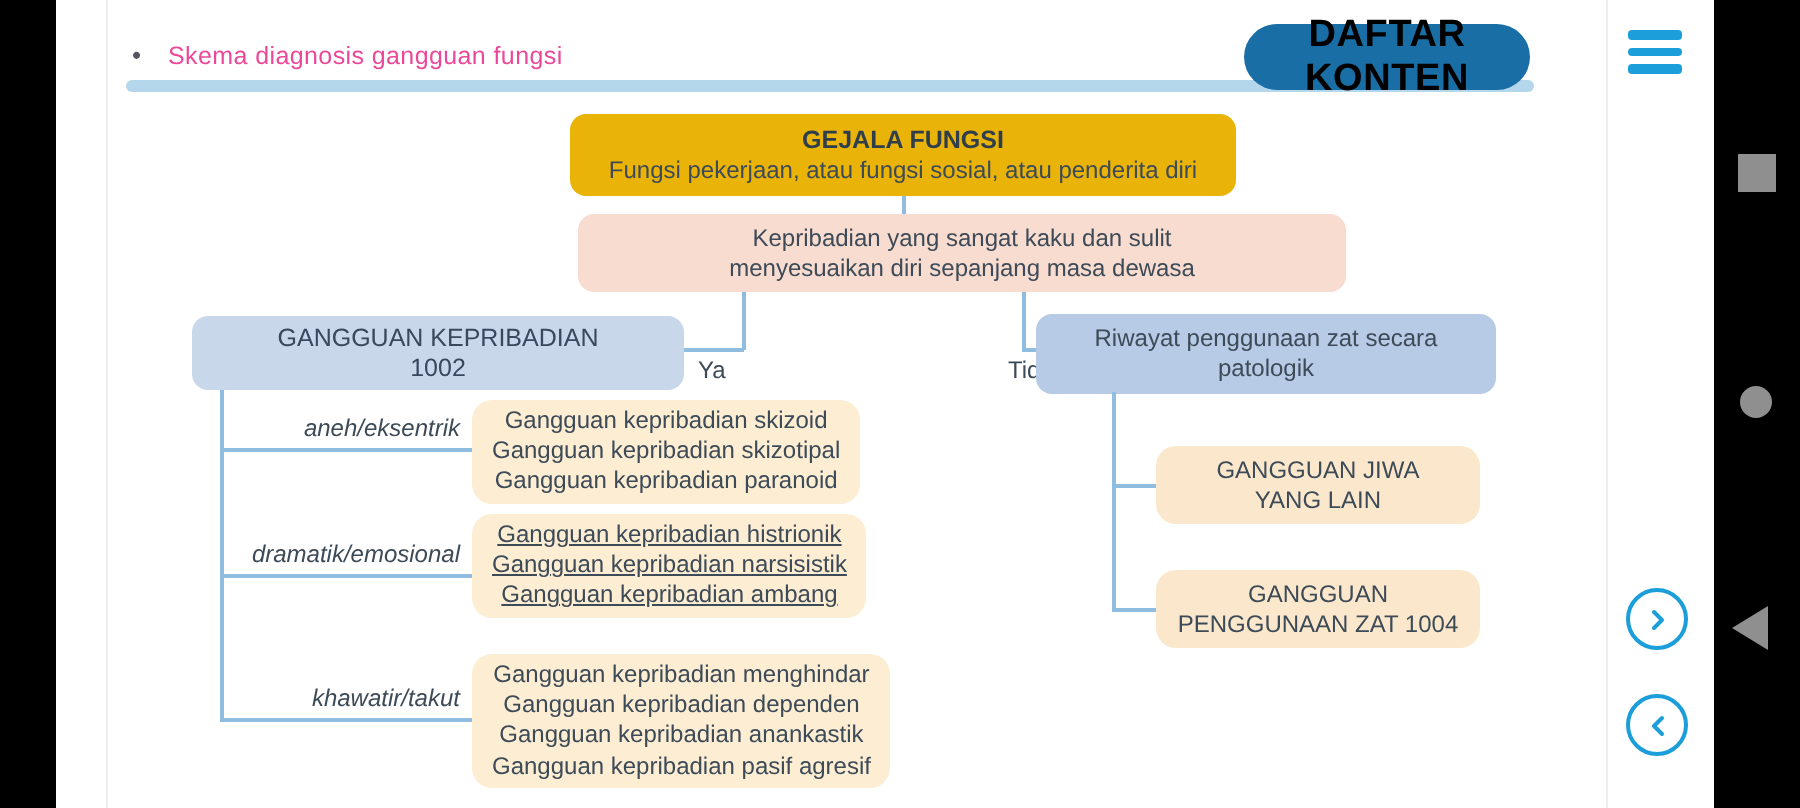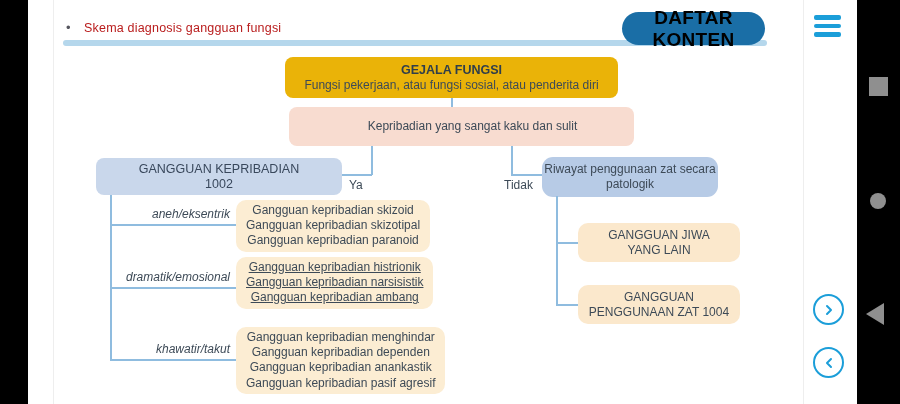--- a/index.html
+++ b/index.html
@@ -13,37 +13,37 @@
   .bar-right{left:857px;top:0;width:43px;height:404px;background:#000;}
   .edge-line{top:0;width:1px;height:404px;background:#eeeeee;}
   
   .andr-square{left:869px;top:77px;width:19px;height:19px;background:#8f8f8f;}
   .andr-circle{left:870px;top:193px;width:16px;height:16px;border-radius:50%;background:#8f8f8f;}
   .andr-back{left:866px;top:303px;width:0;height:0;
     border-top:11px solid transparent;border-bottom:11px solid transparent;
     border-right:18px solid #8f8f8f;}
   
   .hdr-bullet{left:66px;top:20px;font-size:13px;color:#55555e;}
-  .hdr-title{left:84px;top:21px;font-size:12.5px;color:#b91c1c;letter-spacing:.2px;}
+  .hdr-title{left:84px;top:21px;font-size:12.5px;color:#ec4899;letter-spacing:.2px;}
   .hdr-underline{left:63px;top:40px;width:704px;height:6px;border-radius:3px;background:#b5d7ec;}
   .toc-btn{left:622px;top:12px;width:143px;height:33px;border-radius:17px;background:#1a6ea6;
     color:#000000;font-size:19px;font-weight:bold;letter-spacing:.3px;border:none;
     display:flex;align-items:center;justify-content:center;cursor:pointer;z-index:5;}
   .menu-icon{left:814px;top:15px;width:27px;height:22px;cursor:pointer;}
   .menu-icon span{display:block;width:27px;height:4.5px;border-radius:2px;background:#1b9ed9;margin-bottom:4px;}
   
   .node{border-radius:8px;display:flex;flex-direction:column;align-items:center;
     justify-content:center;text-align:center;color:#3d4a57;font-size:12px;line-height:15px;}
   .ln{background:#8fbcdf;}
   .vln{width:1.5px;} .hln{height:1.5px;}
   .b-root{left:285px;top:57px;width:333px;height:41px;background:#eab308;}
   .b-root .t1{font-weight:bold;font-size:12.5px;color:#2f3e4b;}
-  .b-cond{left:289px;top:107px;width:323px;height:39px;background:#f8dcd0;padding-left:22px;}
+  .b-cond{left:289px;top:107px;width:384px;height:39px;background:#f8dcd0;}
   .b-pd{left:96px;top:158px;width:246px;height:37px;background:#c9d7eb;font-size:12.5px;color:#39485c;}
-  .b-riw{left:542px;top:157px;width:176px;height:40px;background:#b7cbe6;border-radius:11px;}
+  .b-riw{left:518px;top:157px;width:230px;height:40px;background:#b7cbe6;}
   .lbl{font-size:12px;color:#3d4a57;}
   .lbl-r{width:130px;text-align:right;font-style:italic;}
   .cluster{left:236px;background:#fcedd3;border-radius:10px;padding:3px 10px;
     font-size:12px;line-height:15.2px;color:#3d4a57;white-space:nowrap;text-align:center;}
   .outcome{width:162px;height:39px;background:#fbe8cc;border-radius:10px;}
   
   .nav-circle{width:31px;height:31px;border-radius:50%;border:2.5px solid #1b9ed9;
     box-sizing:border-box;display:flex;align-items:center;justify-content:center;cursor:pointer;background:#fff;}
   .nav-circle svg{display:block;}
 </style>
@@ -58,20 +58,21 @@
   <button class="abs toc-btn">DAFTAR KONTEN</button>
 
   <div class="abs node b-root">
     <div class="t1">GEJALA FUNGSI</div>
     <div>Fungsi pekerjaan, atau fungsi sosial, atau penderita diri</div>
   </div>
   <div class="abs ln vln" style="left:451px;top:98px;height:9px;"></div>
 
   <div class="abs node b-cond">
     <div>Kepribadian yang sangat kaku dan sulit</div>
+    <div>menyesuaikan diri sepanjang masa dewasa</div>
   </div>
 
   <div class="abs ln vln" style="left:371px;top:146px;height:29px;"></div>
   <div class="abs ln hln" style="left:342px;top:174px;width:30px;"></div>
   <span class="abs lbl" style="left:349px;top:178px;">Ya</span>
 
   <div class="abs ln vln" style="left:511px;top:146px;height:29px;"></div>
   <div class="abs ln hln" style="left:511px;top:174px;width:31px;"></div>
   <span class="abs lbl" style="left:504px;top:178px;">Tidak</span>
 

